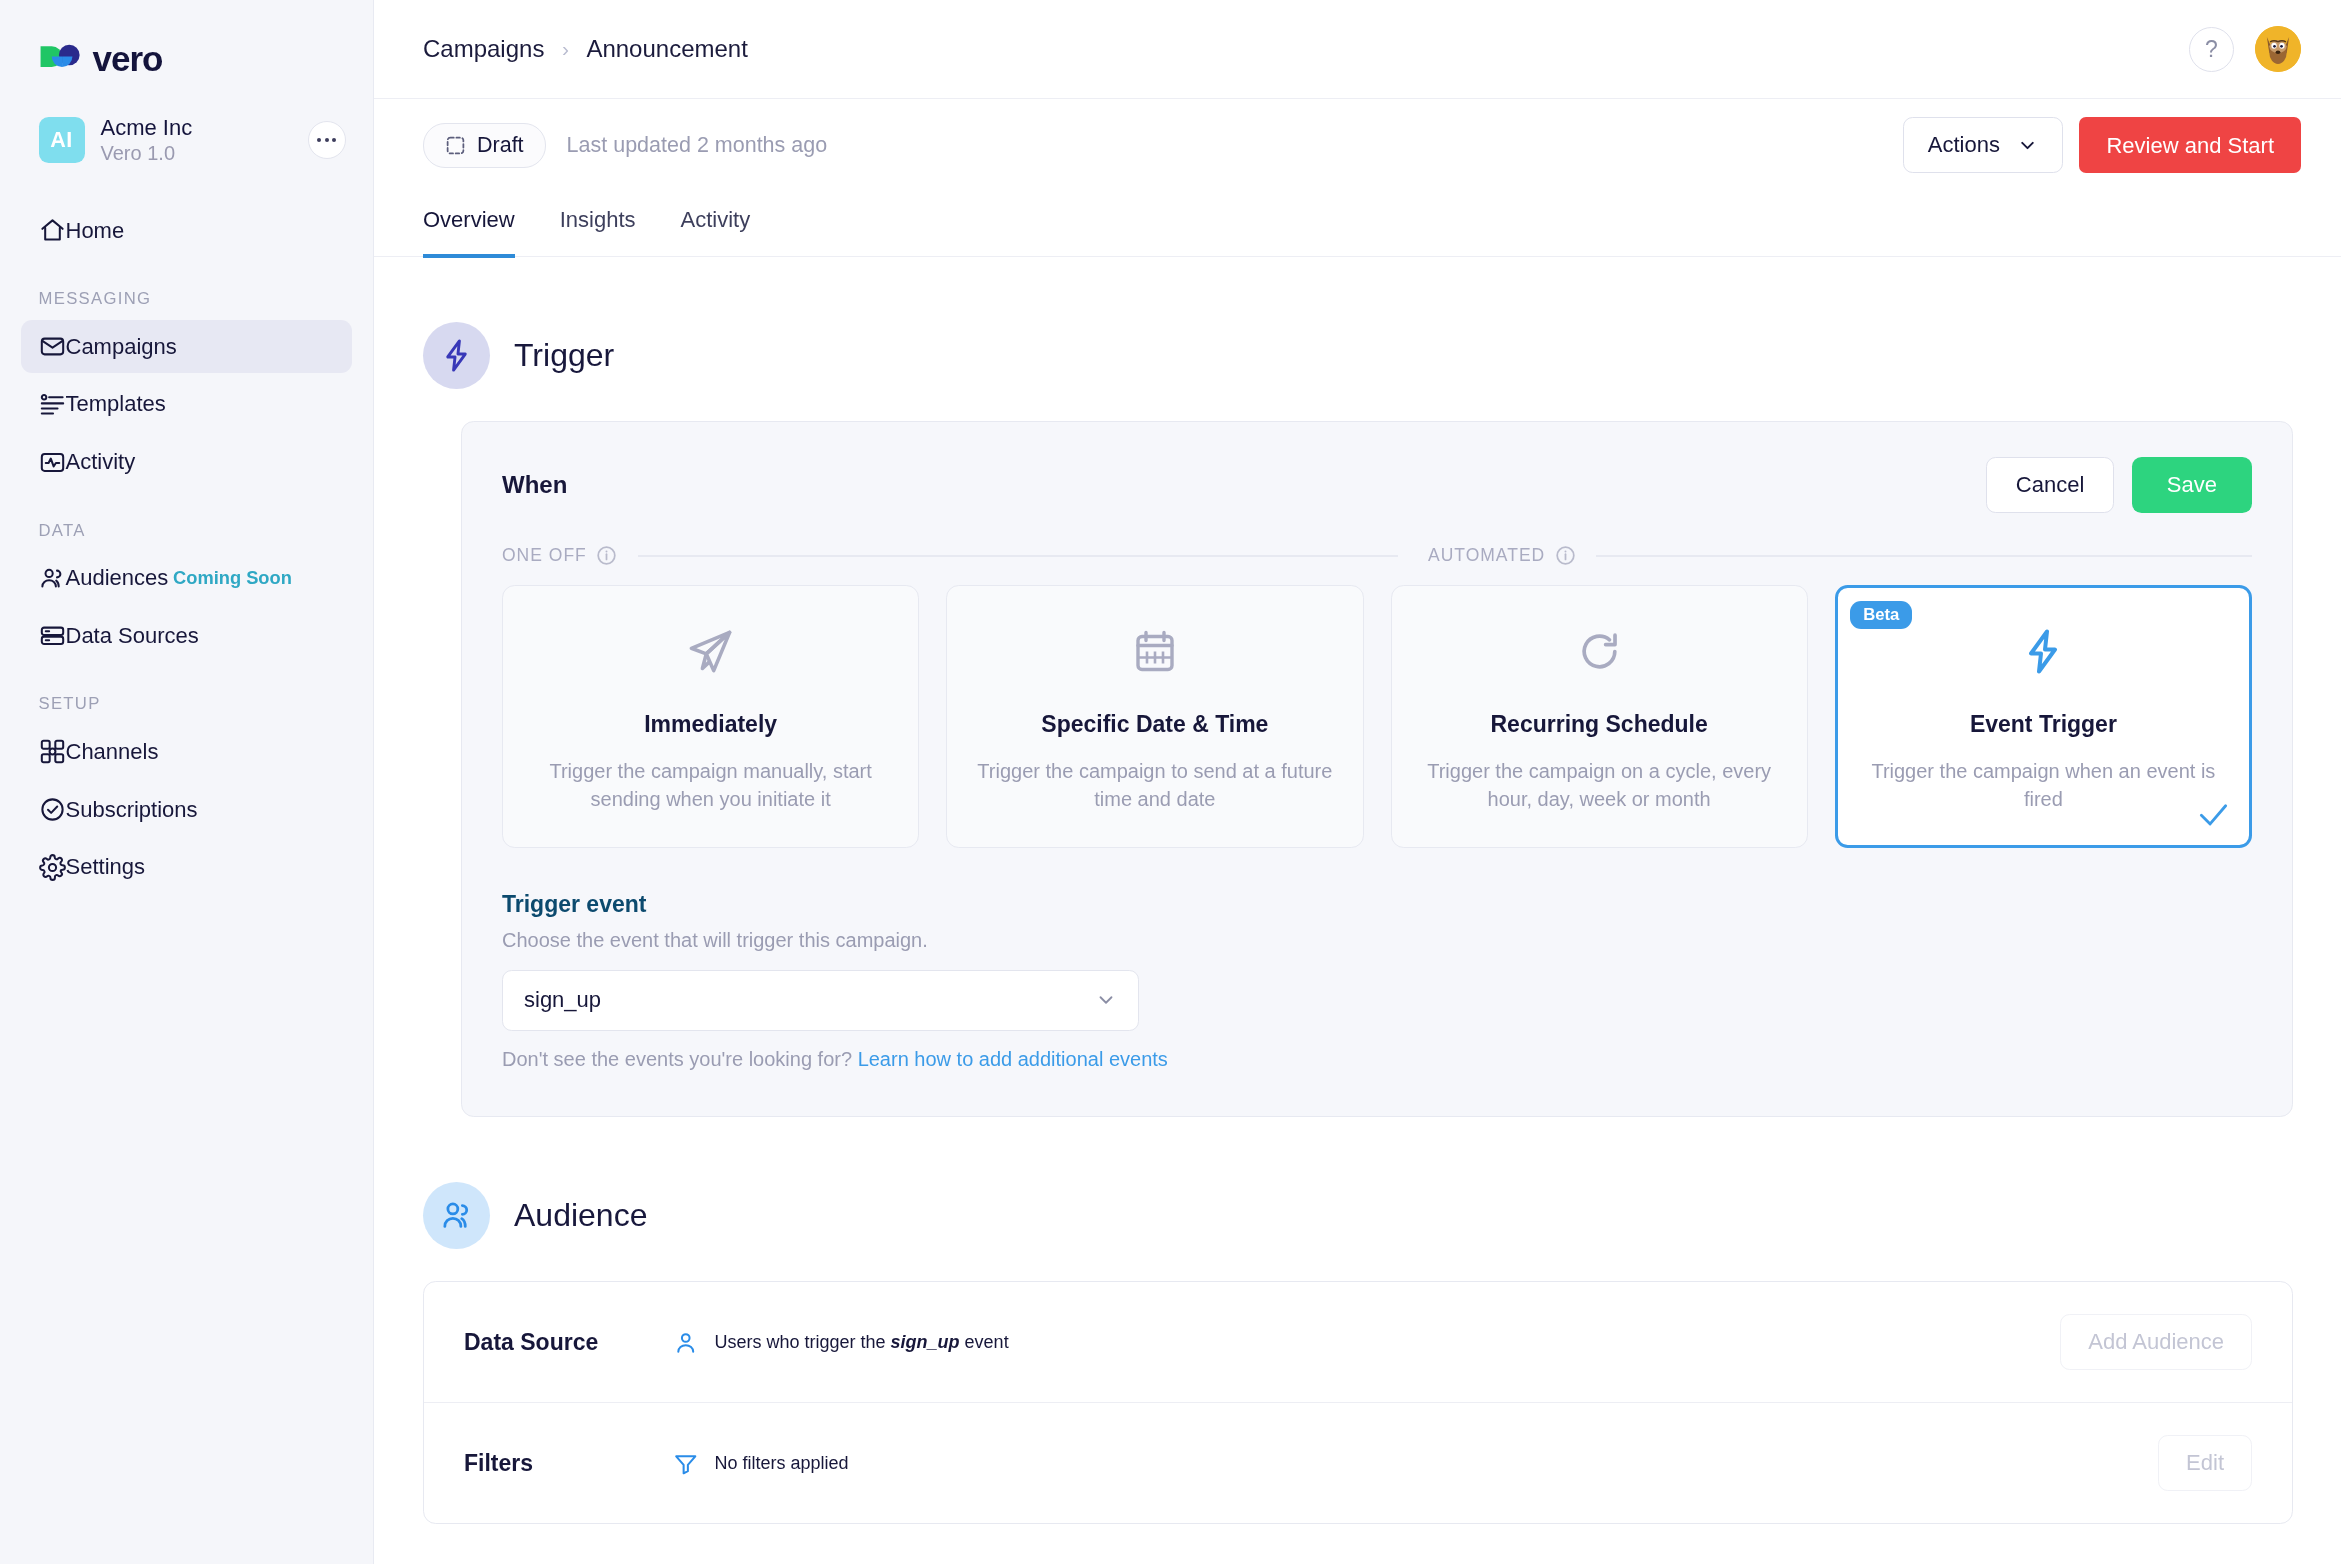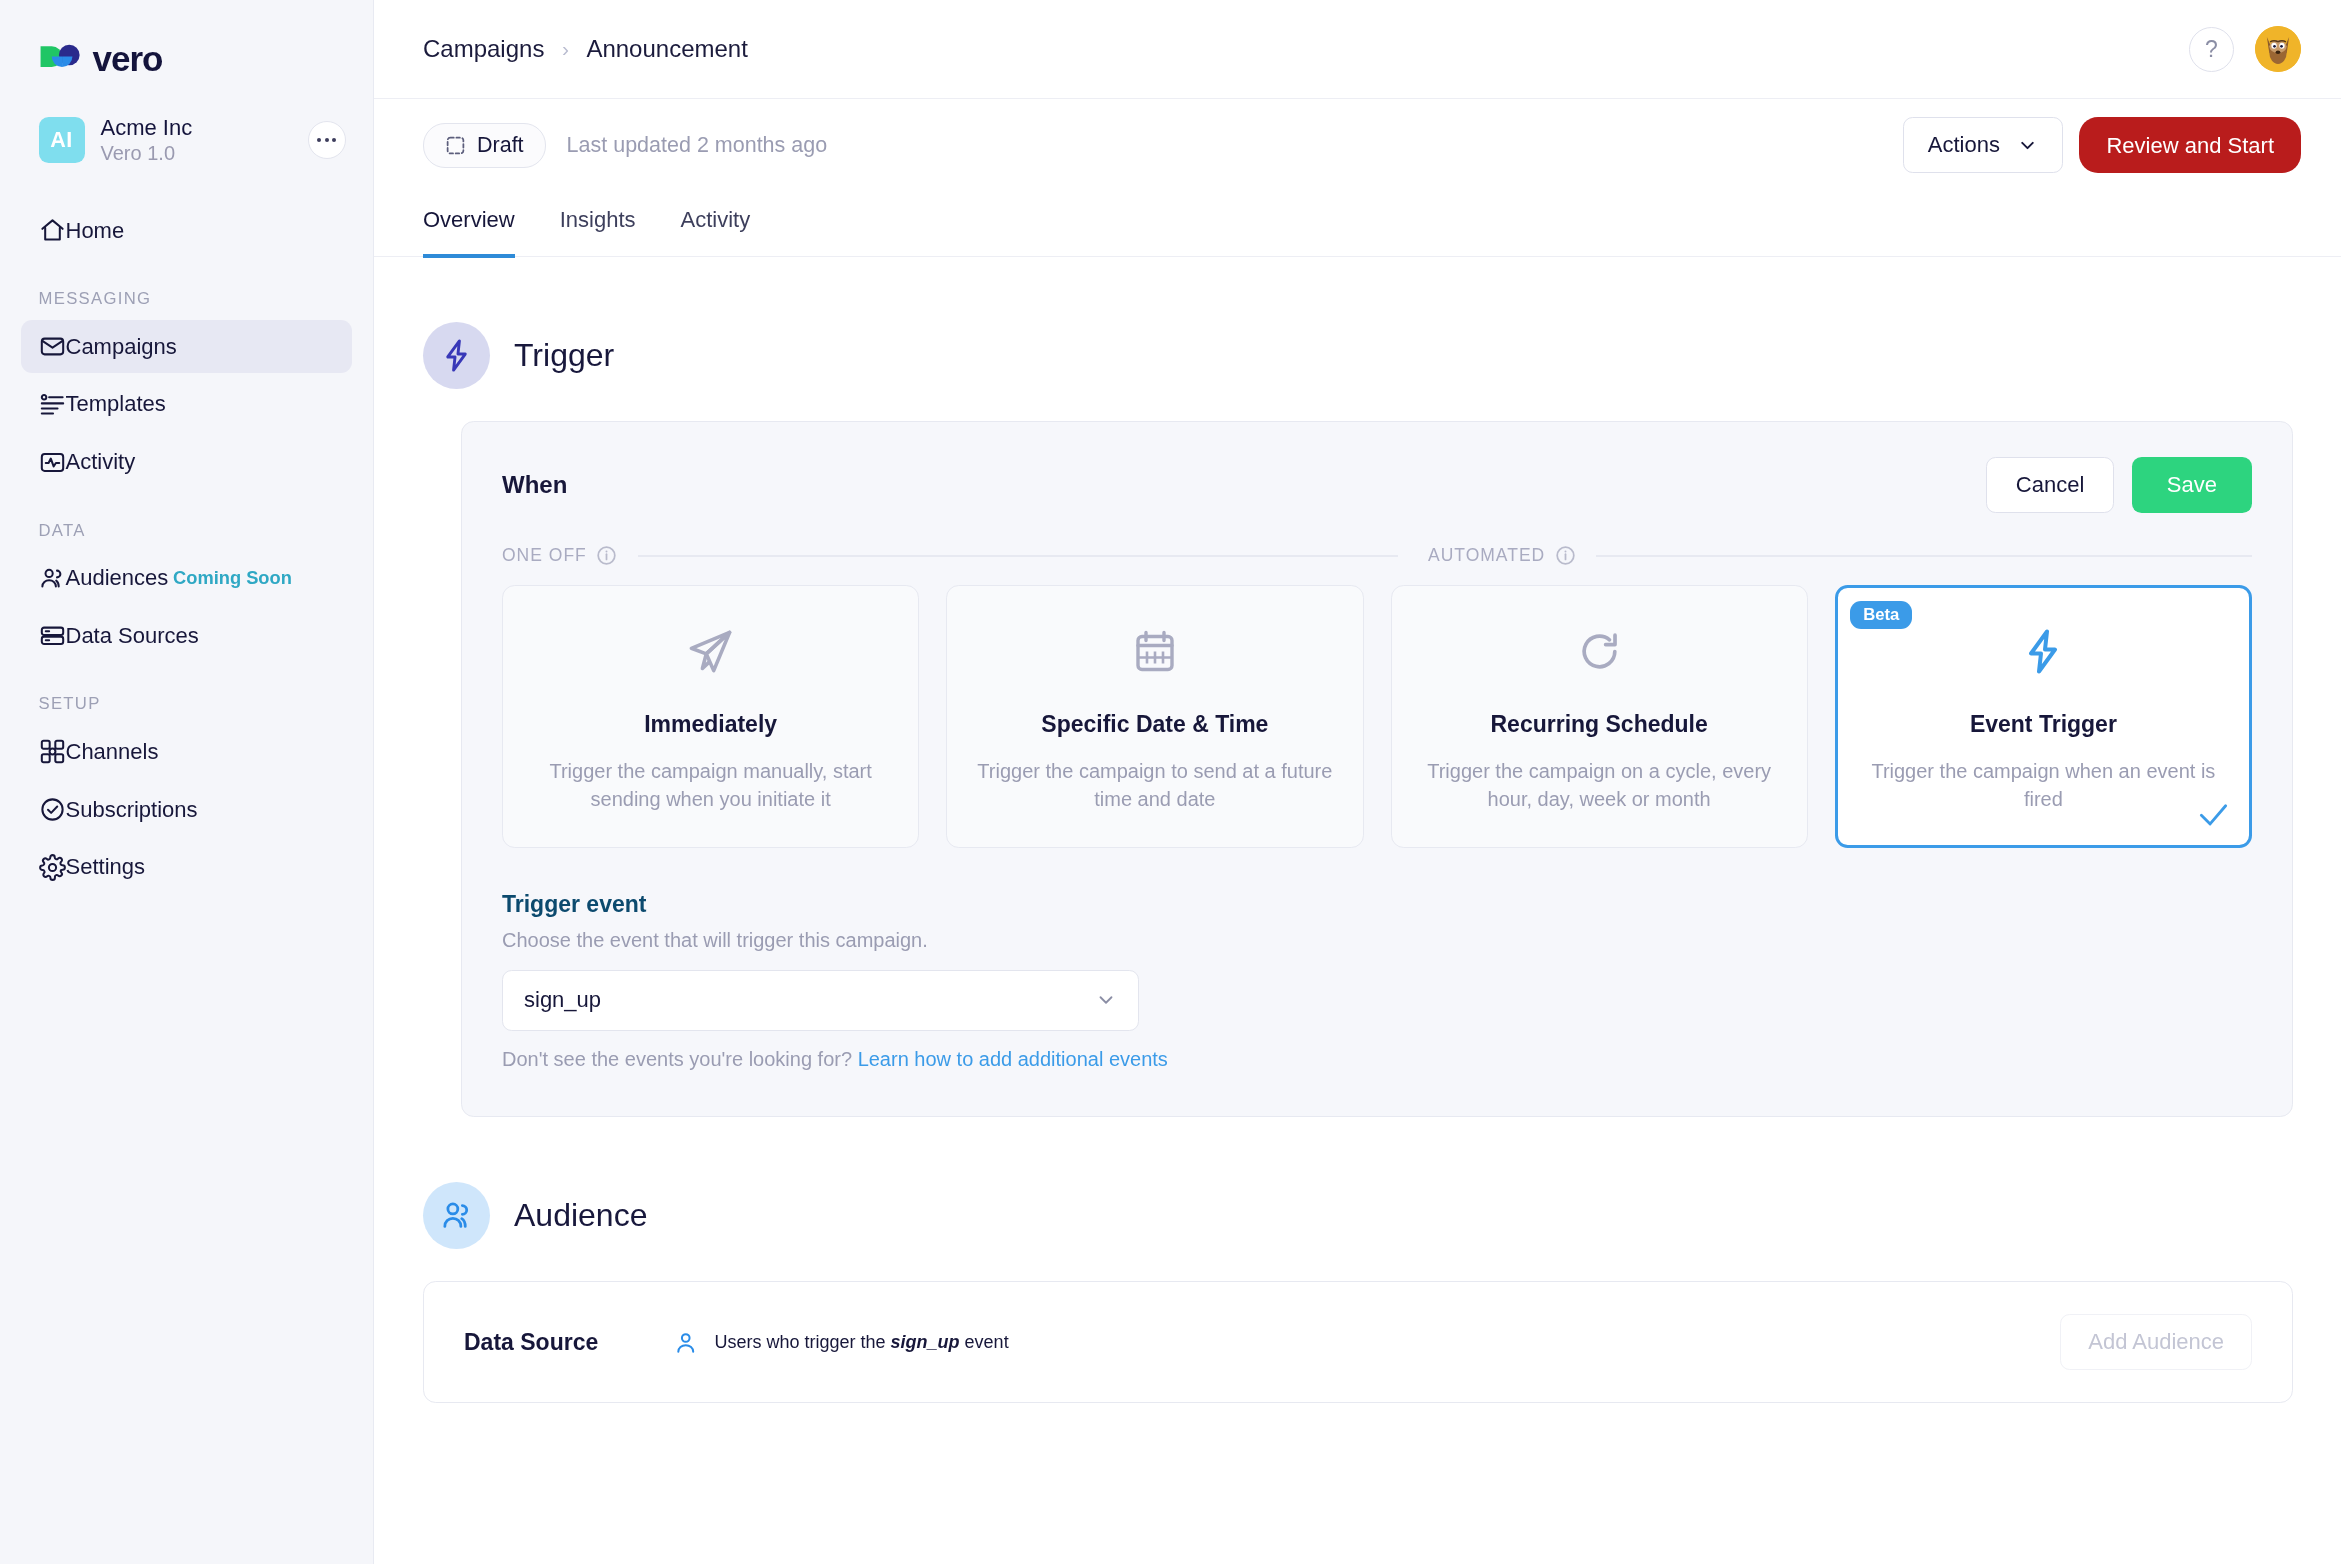--- a/index.html
+++ b/index.html
@@ -96,22 +96,22 @@
     font-size: 21.5px; color: #16163a; cursor: pointer;
   }
   .last-updated { font-size: 21.5px; color: #9a9cb2; }
   .btn-actions {
     display: flex; align-items: center; gap: 17.5px;
     height: 56px; padding: 0 24px; border-radius: 9.6px;
     border: 1.6px solid #dfe1ec; background: #fff;
     font-size: 22px; color: #17173a; cursor: pointer;
   }
   .btn-review {
-    height: 56px; padding: 16px 27px; border-radius: 19px; border: none;
-    background: #b91c1c; color: #ffffff; font-size: 22px;
+    height: 56px; padding: 16px 27px; border-radius: 7px; border: none;
+    background: #ef4444; color: #ffffff; font-size: 22px;
     font-family: inherit; margin-left: 16px; cursor: not-allowed;
   }
 
   .tabs { display: flex; gap: 0; padding: 0 49px; border-bottom: 1.6px solid #edeef4; }
   .tab {
     font-size: 22px; color: #3d3f5c; padding: 14.3px 0 21px;
     margin-right: 45px; cursor: pointer; border-bottom: 4px solid transparent;
     position: relative; top: 1.6px;
   }
   .tab.active { color: #16163a; border-bottom-color: #2e8bd8; }
@@ -511,19 +511,29 @@
           <span class="row-value">
             <svg width="25.5" height="25.5" viewBox="0 0 24 24" fill="none" stroke="#2a8ce8" stroke-width="1.9" stroke-linecap="round" stroke-linejoin="round">
               <circle cx="12" cy="7.5" r="3.6"></circle>
                 <path d="M5 20.5c0-3.7 3.1-6.2 7-6.2s7 2.5 7 6.2"></path>
             </svg>
             <span><span>Users who trigger the </span><b>sign_up</b><span> event</span></span>
           </span>
           <button class="btn-ghost">Add Audience</button>
         </div>
 
+        <div class="panel-row">
+          <span class="row-label">Filters</span>
+          <span class="row-value">
+            <svg width="25.5" height="25.5" viewBox="0 0 24 24" fill="none" stroke="#2a8ce8" stroke-width="1.9" stroke-linecap="round" stroke-linejoin="round">
+              <path d="M3 5h18l-7 8v6l-4 2v-8z"></path>
+            </svg>
+            <span>No filters applied</span>
+          </span>
+          <button class="btn-ghost">Edit</button>
+        </div>
 
       </div>
 
     </div>
   </main>
 </div>
 
 
 </body></html>

